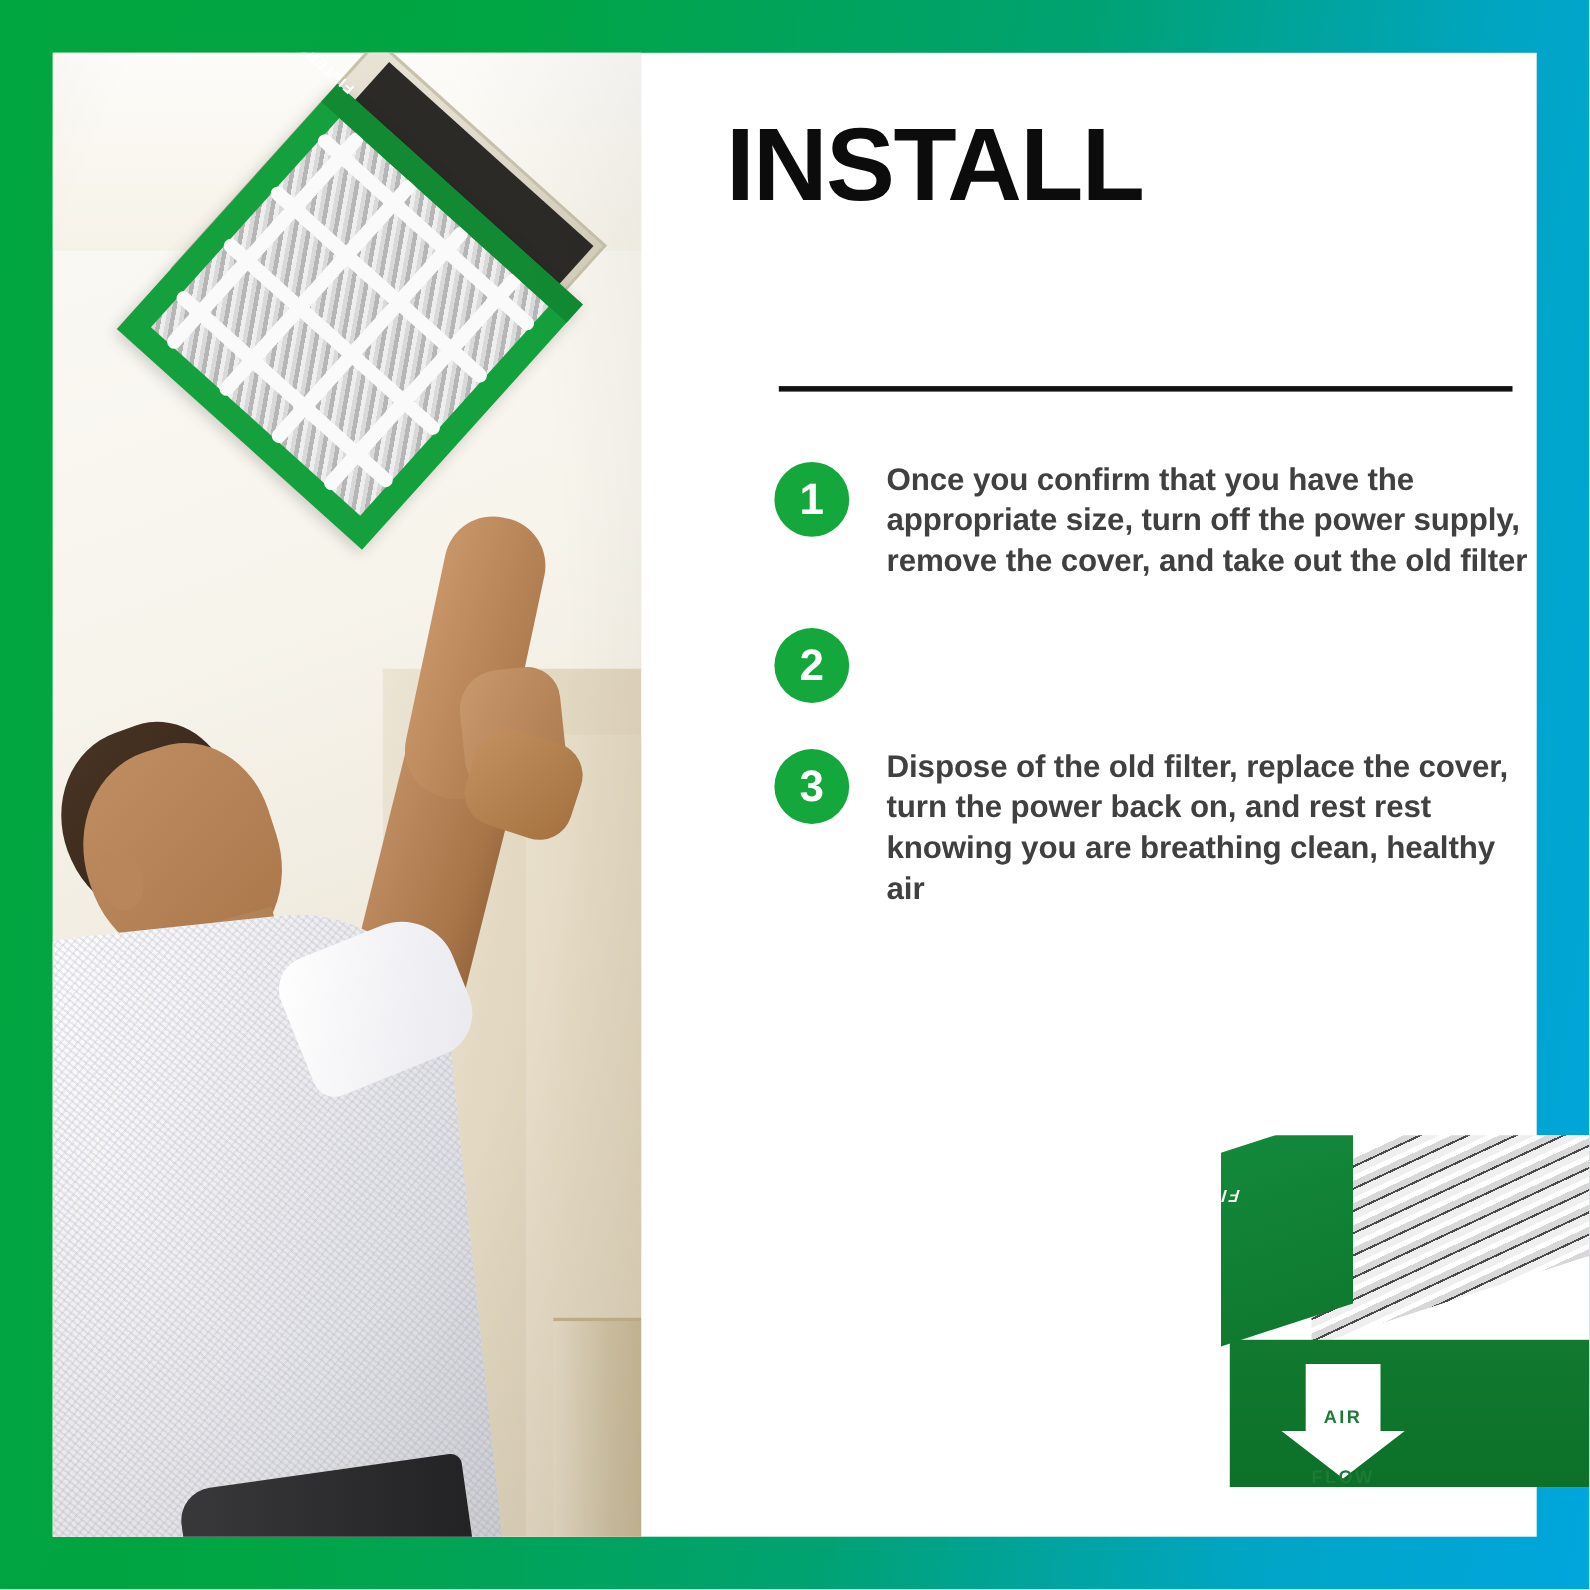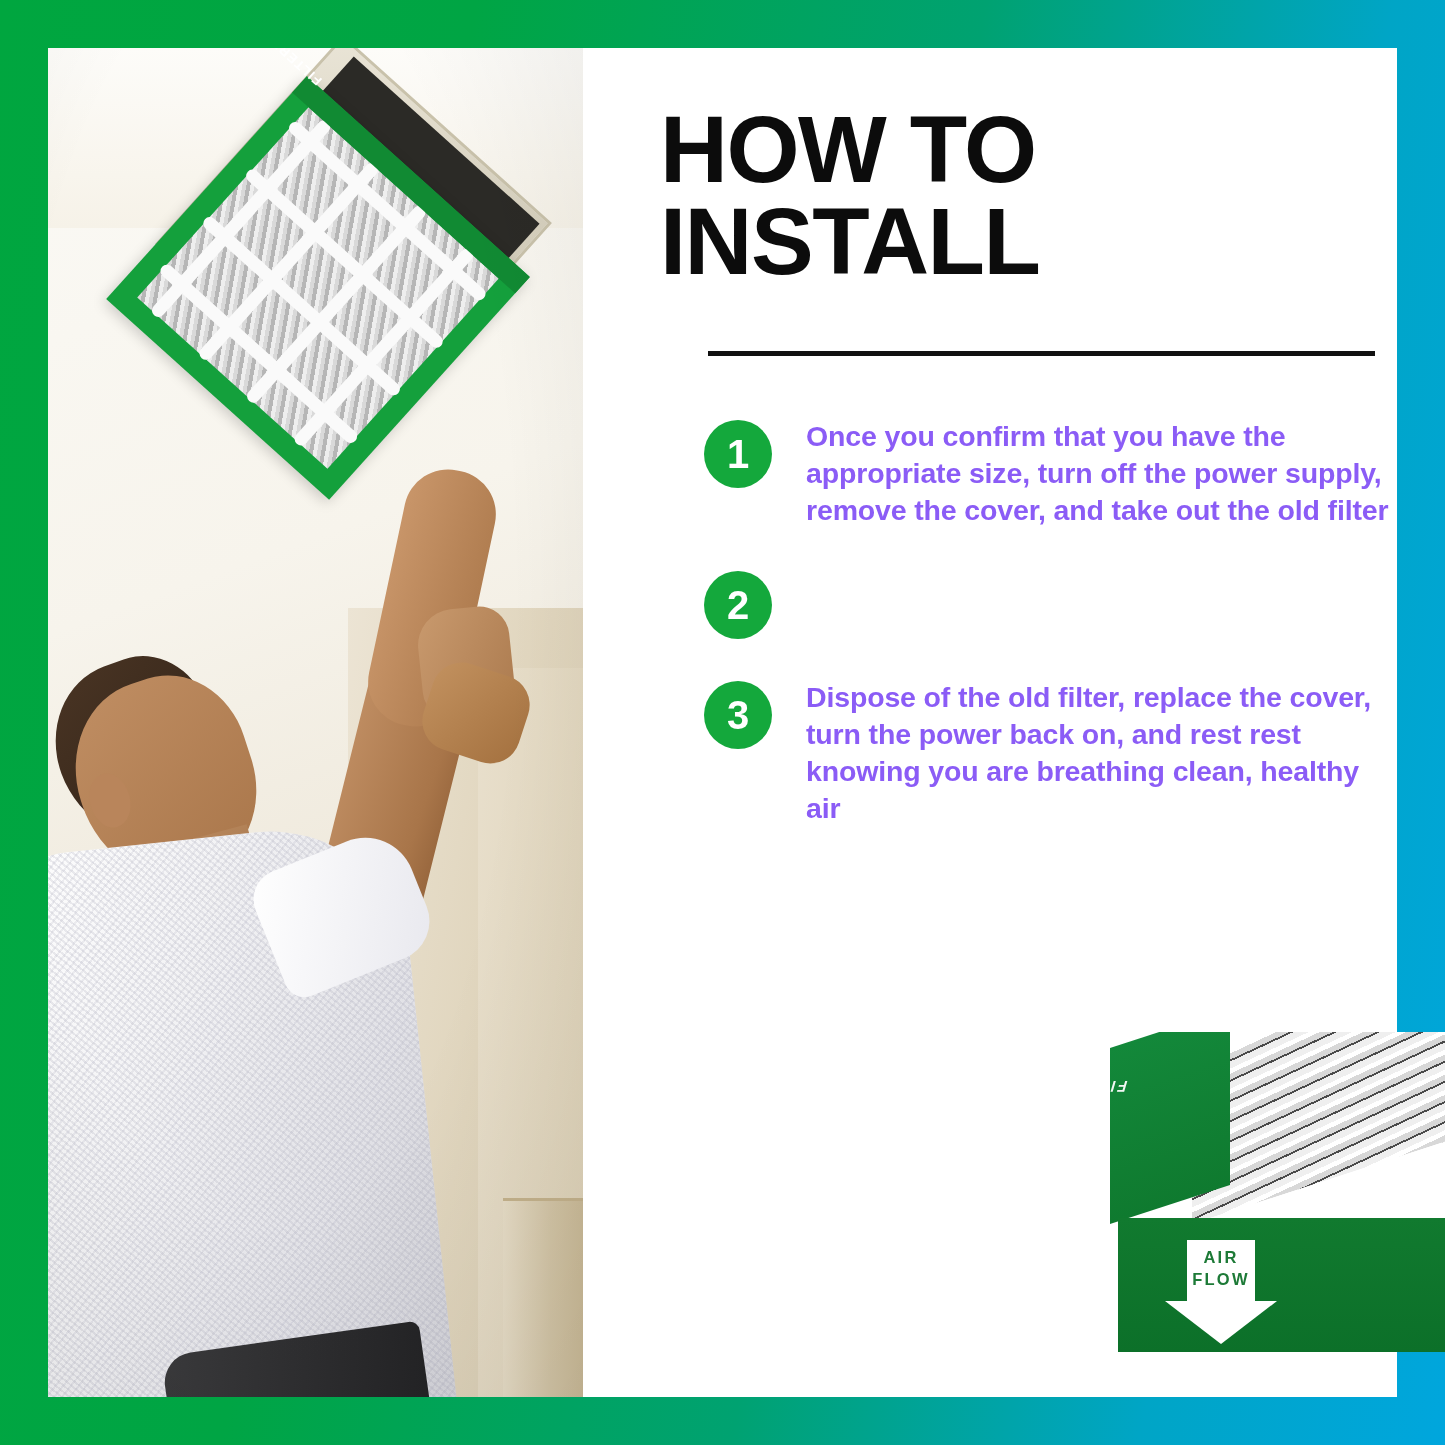--- a/index.html
+++ b/index.html
@@ -253,21 +253,21 @@
     align-items: center;
     justify-content: center;
     margin-top: 2px;
   }
   .step-text {
     flex: 1 1 auto;
     margin-left: 34px;
     font-size: 28.5px;
     line-height: 1.30;
     font-weight: bold;
-    color: #8b5cf6;
+    color: #404040;
     letter-spacing: -0.15px;
   }
 
   
   #product {
     position: absolute;
     left: 1110px;
     top: 1032px;
     width: 335px;
     height: 320px;
@@ -337,21 +337,21 @@
   .arrow-label {
     position: absolute;
     left: 0; top: 6px; width: 112px;
     text-align: center;
     color: #1d7a37;
     font-size: 16.5px;
     font-weight: bold;
     letter-spacing: 2.2px;
     line-height: 1.35;
   }
-  .arrow-label span { display: block; }
+  .arrow-label span { display: block; margin-top: 32px; }
 </style>
 </head>
 <body>
 
 <div id="poster">
 
   <div id="card">
 
     <div id="photo">
       <div class="ph-layer wall-main"></div>
@@ -392,21 +392,20 @@
       <div class="ph-layer shirt"></div>
       <div class="ph-layer shirt-tex"></div>
       <div class="ph-layer sleeve"></div>
       <div class="ph-layer pants"></div>
       <div class="ph-layer photo-vignette"></div>
     </div>
 
     <div id="content">
 
       <div id="title">
-        <span class="ttl-line">HOW TO</span>
         <span class="ttl-line">INSTALL</span>
       </div>
 
       <div id="rule"></div>
 
       <div class="steps">
 
         <div class="step">
           <div class="step-badge">1</div>
           <div class="step-text">Once you confirm that you have the appropriate size, turn off the power supply, remove the cover, and take out the old filter</div>

